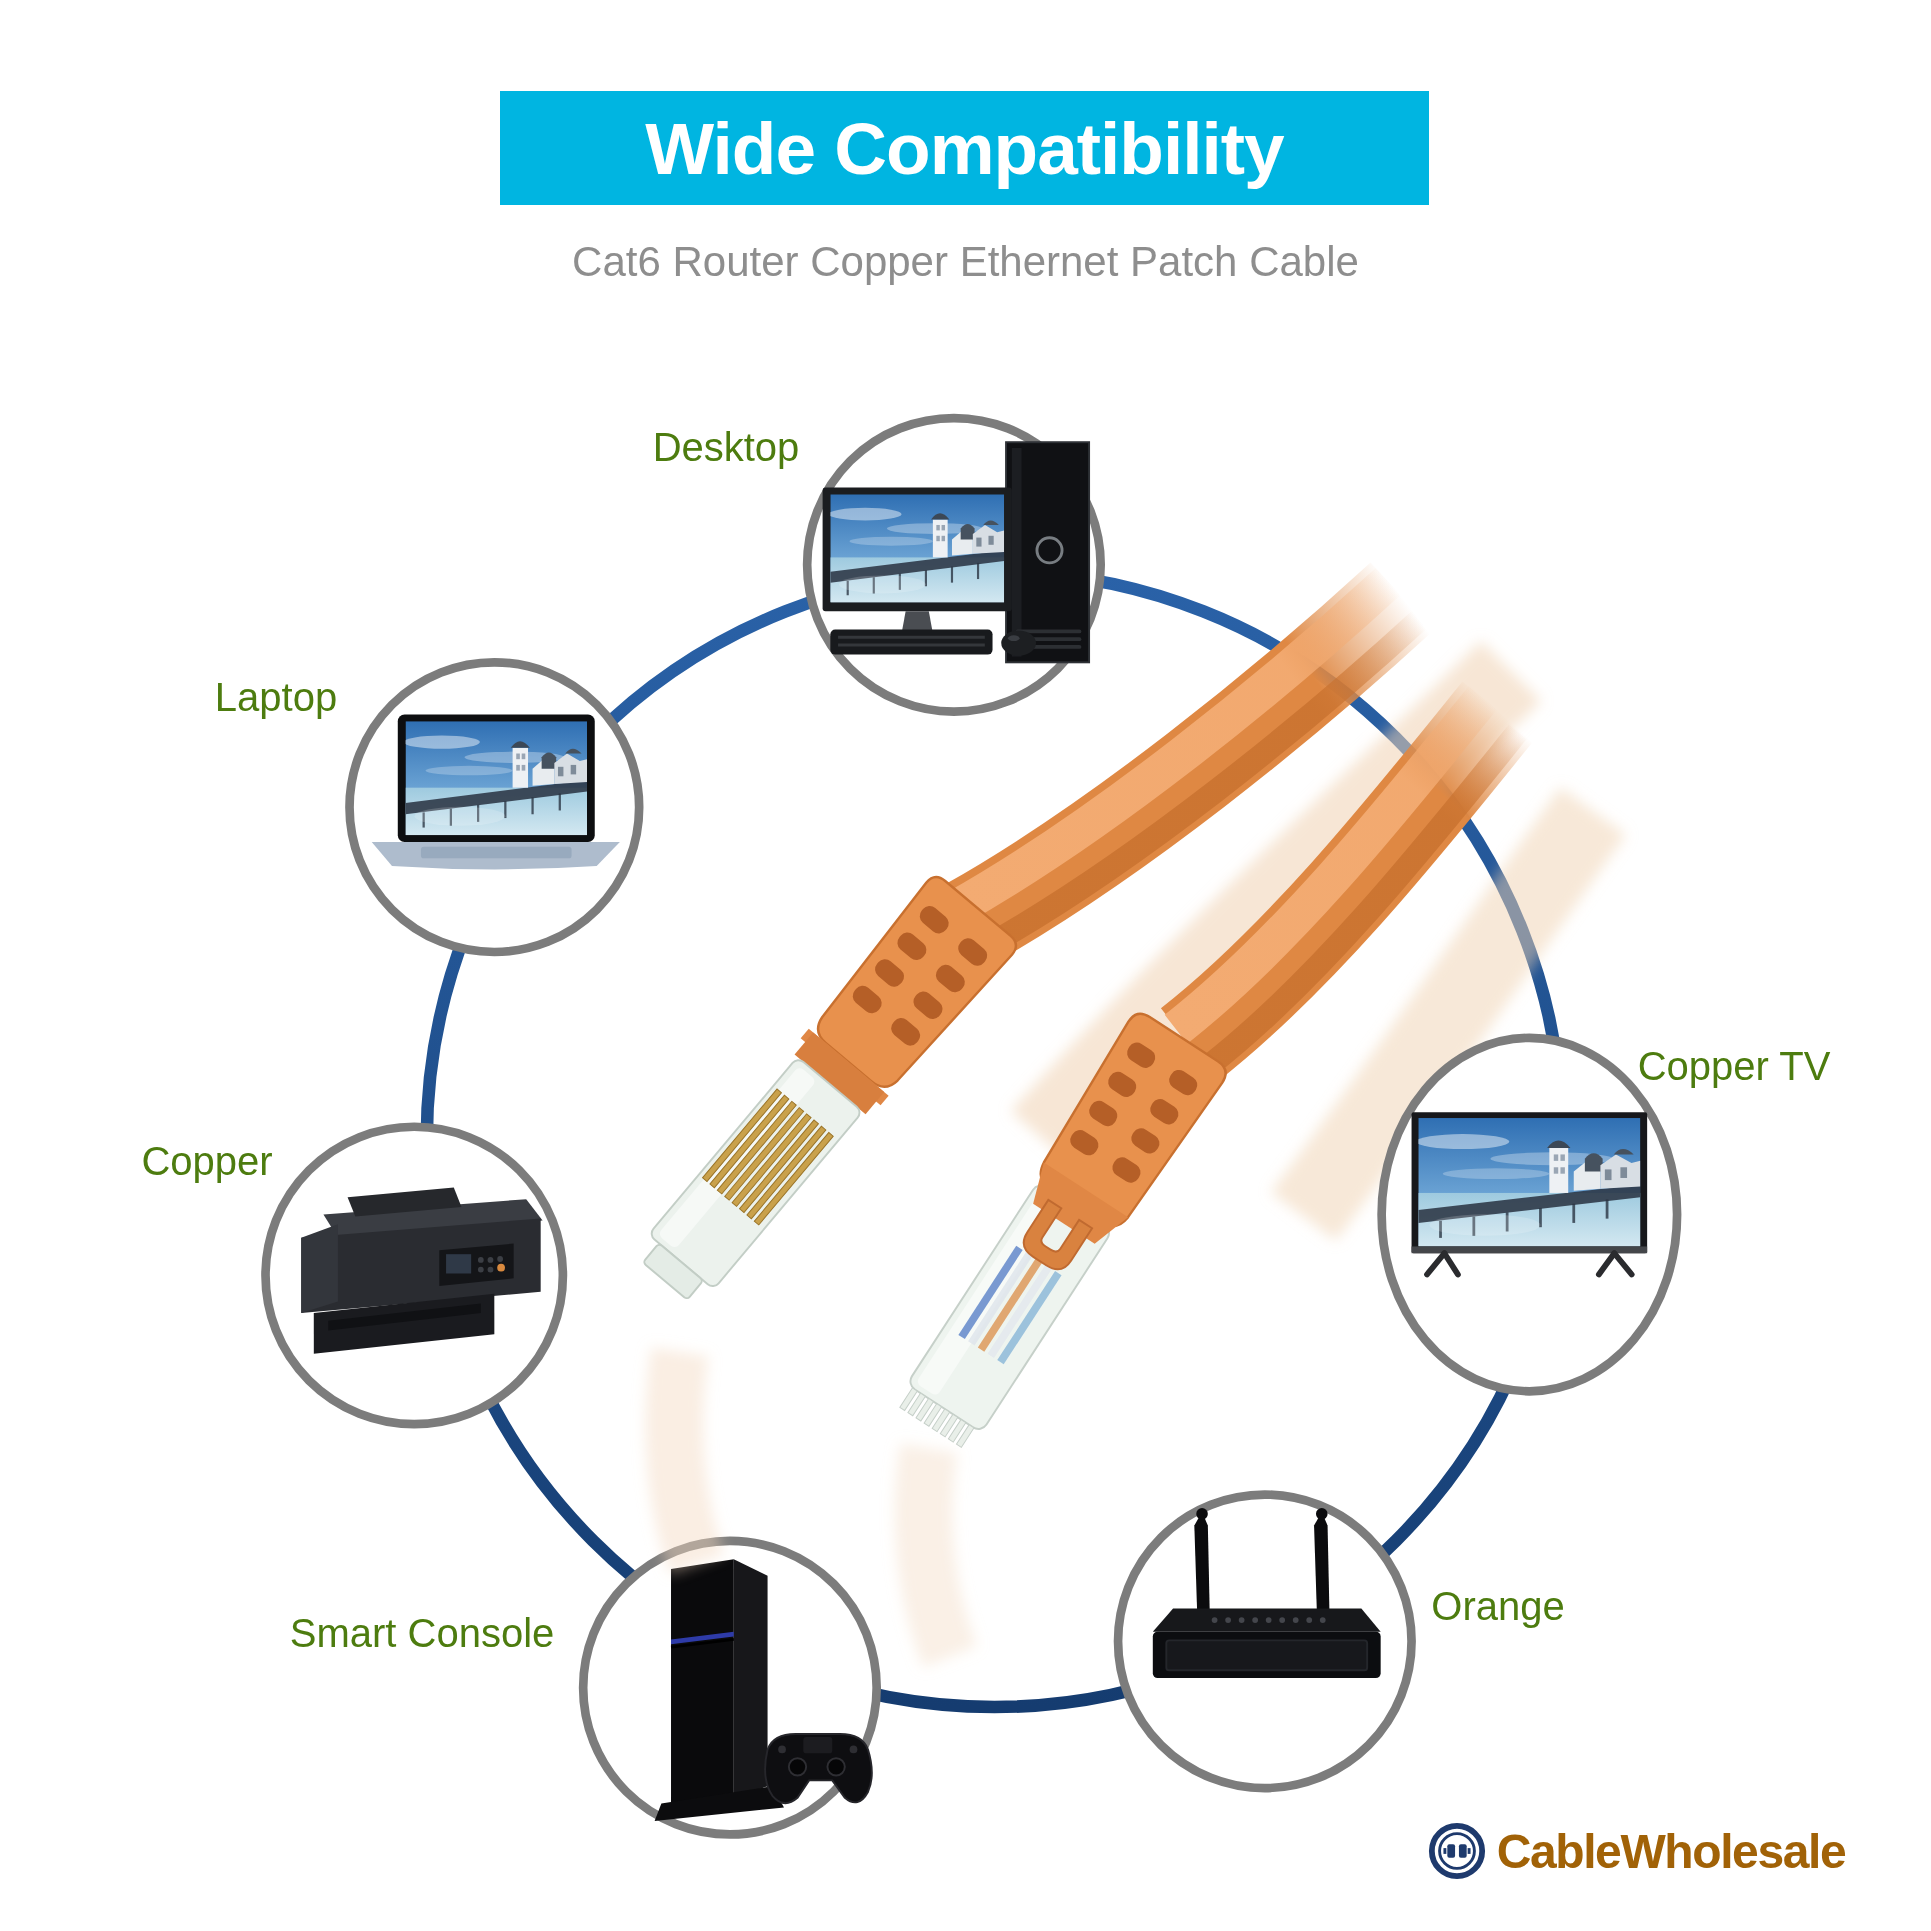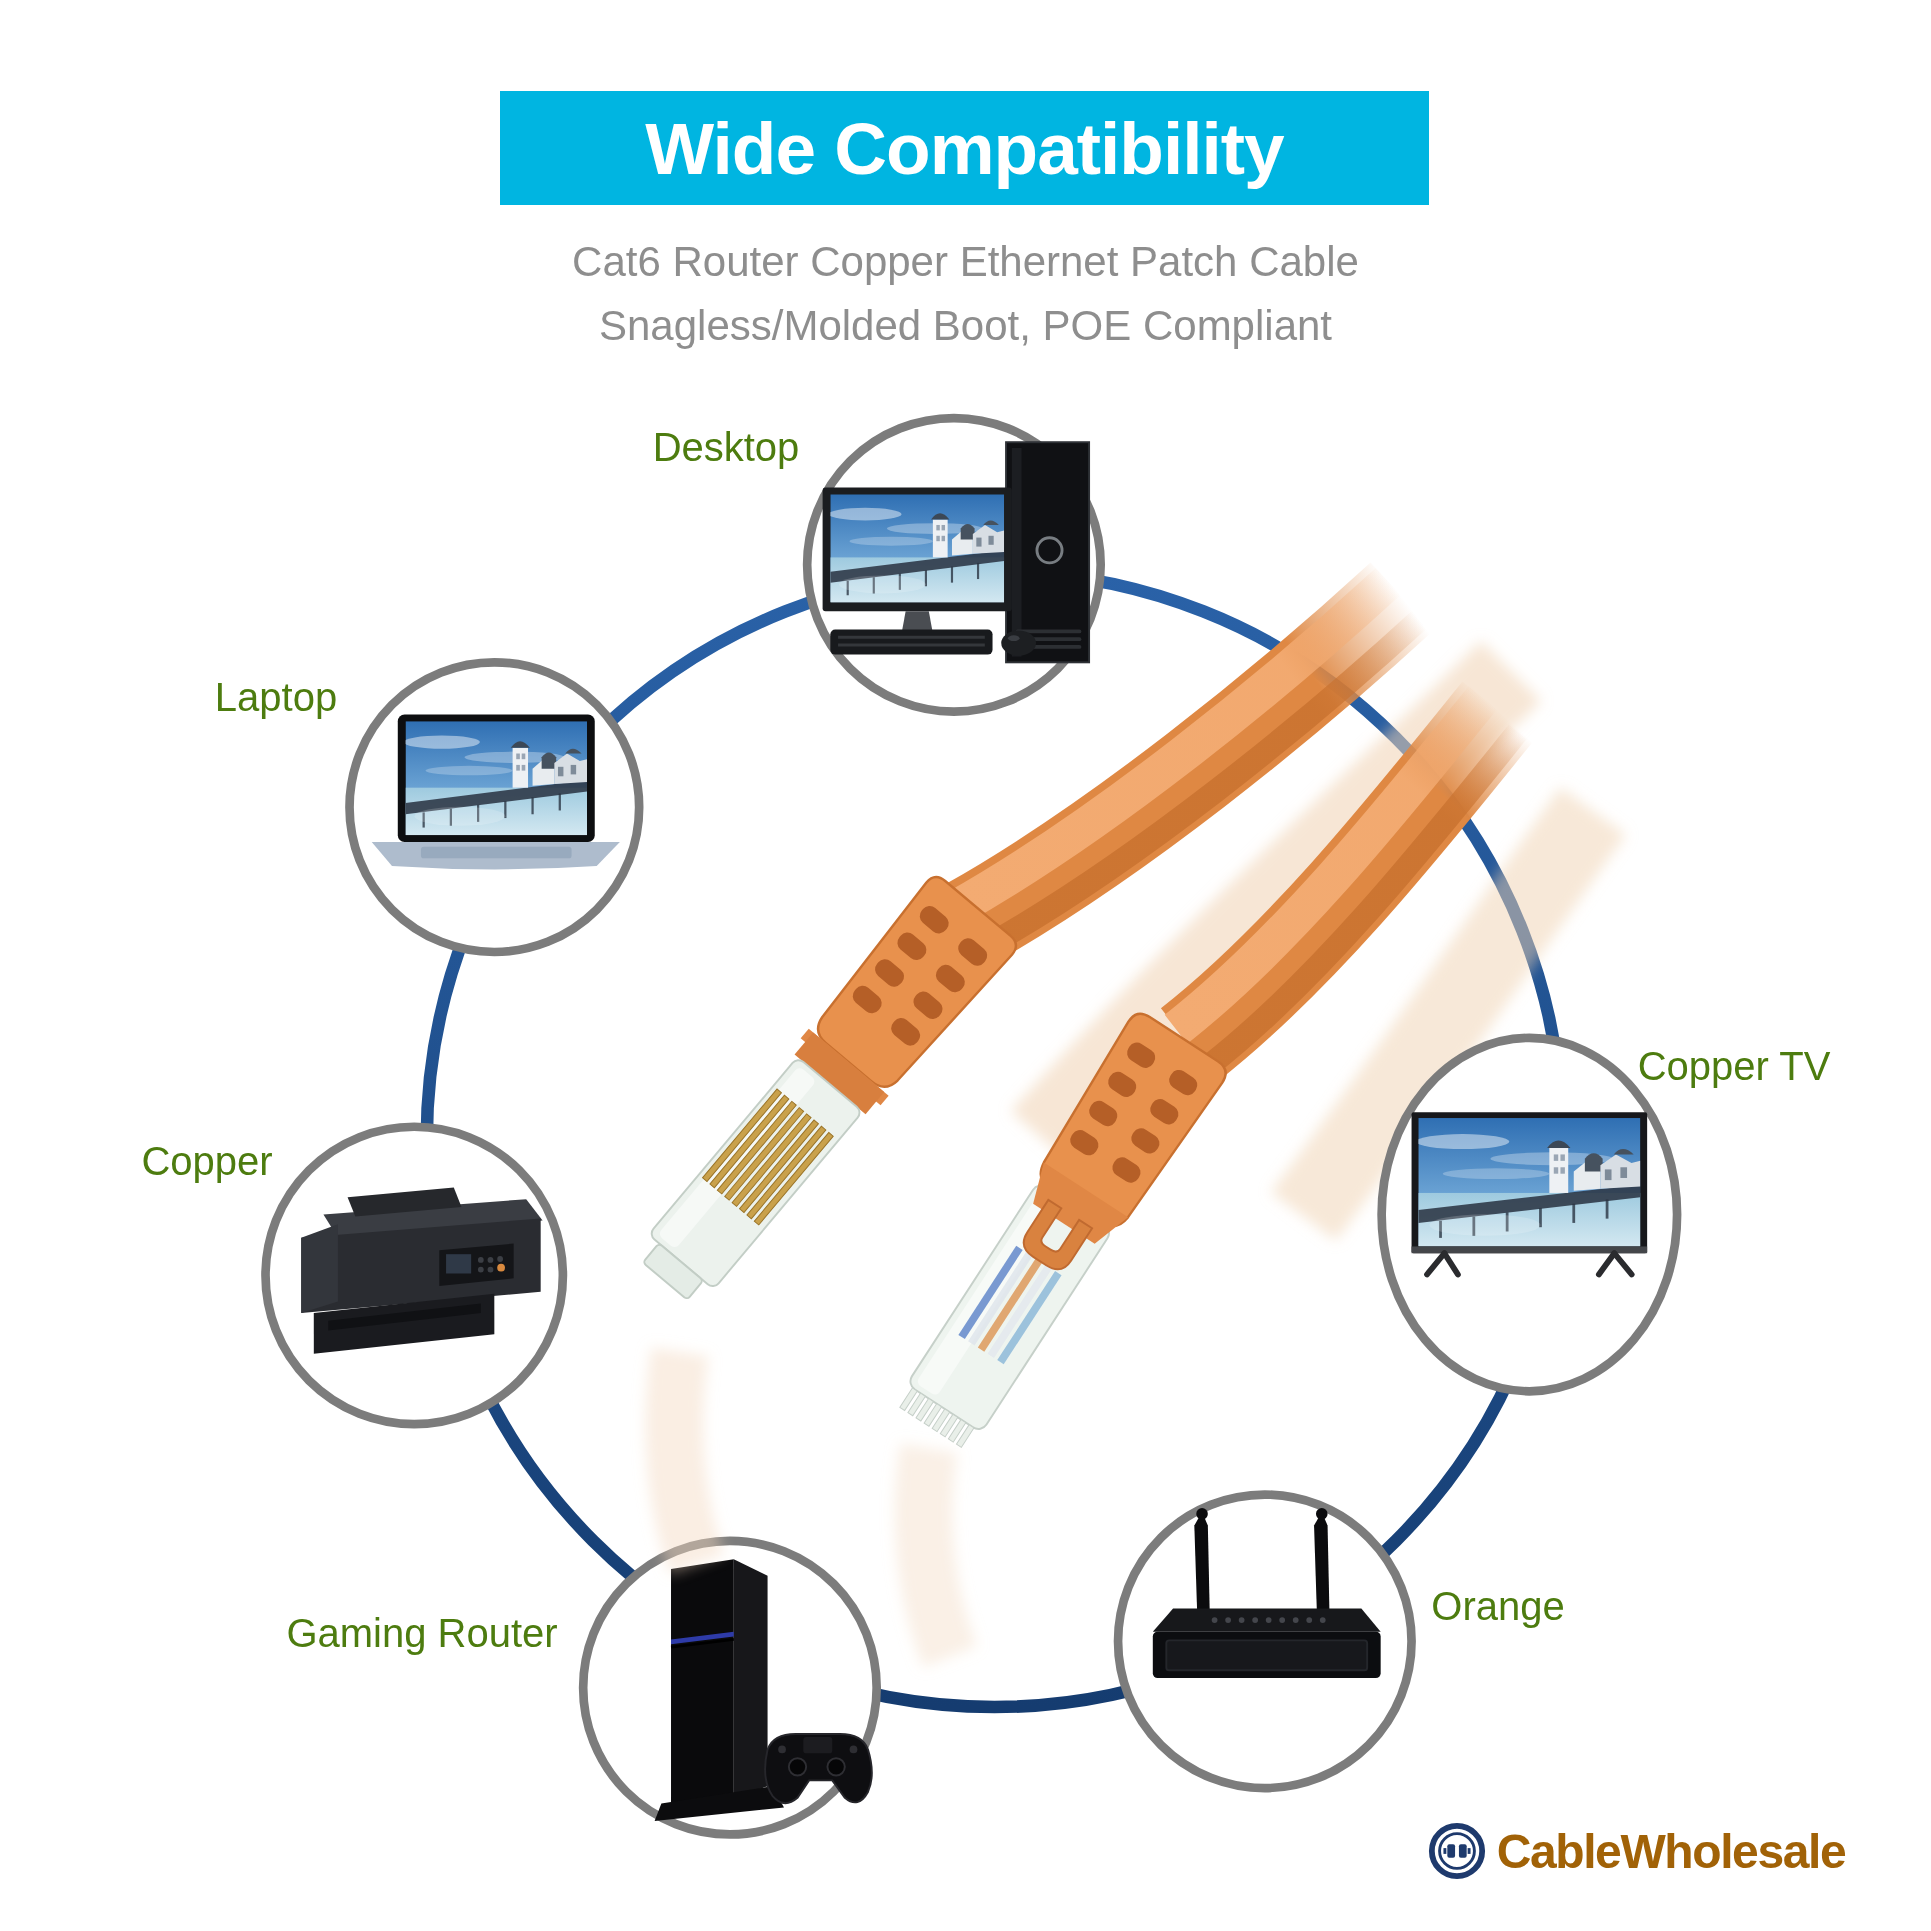--- a/index.html
+++ b/index.html
@@ -301,27 +301,26 @@
       <path d="M 962,1500 C 950,1570 958,1650 984,1716" fill="none" stroke="#f3d9c0" stroke-width="60" opacity="0.4"></path>
     </g>
   </svg>
 
   <div class="banner">
     <div class="banner-title">Wide Compatibility</div>
   </div>
 
   <div class="subtitle">
     <div>Cat6 Router Copper Ethernet Patch Cable</div>
-    <div>Snagless/Molded Boot, POE Compliant</div>
   </div>
 
   <div class="dev-label" style="left:726px;top:447px;">Desktop</div>
   <div class="dev-label" style="left:276px;top:697px;">Laptop</div>
   <div class="dev-label" style="left:207px;top:1161px;">Copper</div>
-  <div class="dev-label" style="left:422px;top:1633px;">Gaming Router</div>
+  <div class="dev-label" style="left:422px;top:1633px;">Smart Console</div>
   <div class="dev-label" style="left:1498px;top:1606px;">Orange</div>
   <div class="dev-label" style="left:1734px;top:1066px;">Copper TV</div>
 
   <div class="logo">
     <svg width="60" height="60" viewBox="0 0 62 62">
       <circle cx="31" cy="31" r="26" fill="none" stroke="#1e3a6d" stroke-width="6"></circle>
       <circle cx="31" cy="31" r="18" fill="none" stroke="#1e3a6d" stroke-width="3"></circle>
       <rect x="21" y="24" width="8" height="14" rx="2" fill="#1e3a6d"></rect>
       <rect x="33" y="24" width="8" height="14" rx="2" fill="#1e3a6d"></rect>
       <rect x="17" y="28" width="3" height="6" fill="#1e3a6d"></rect>

